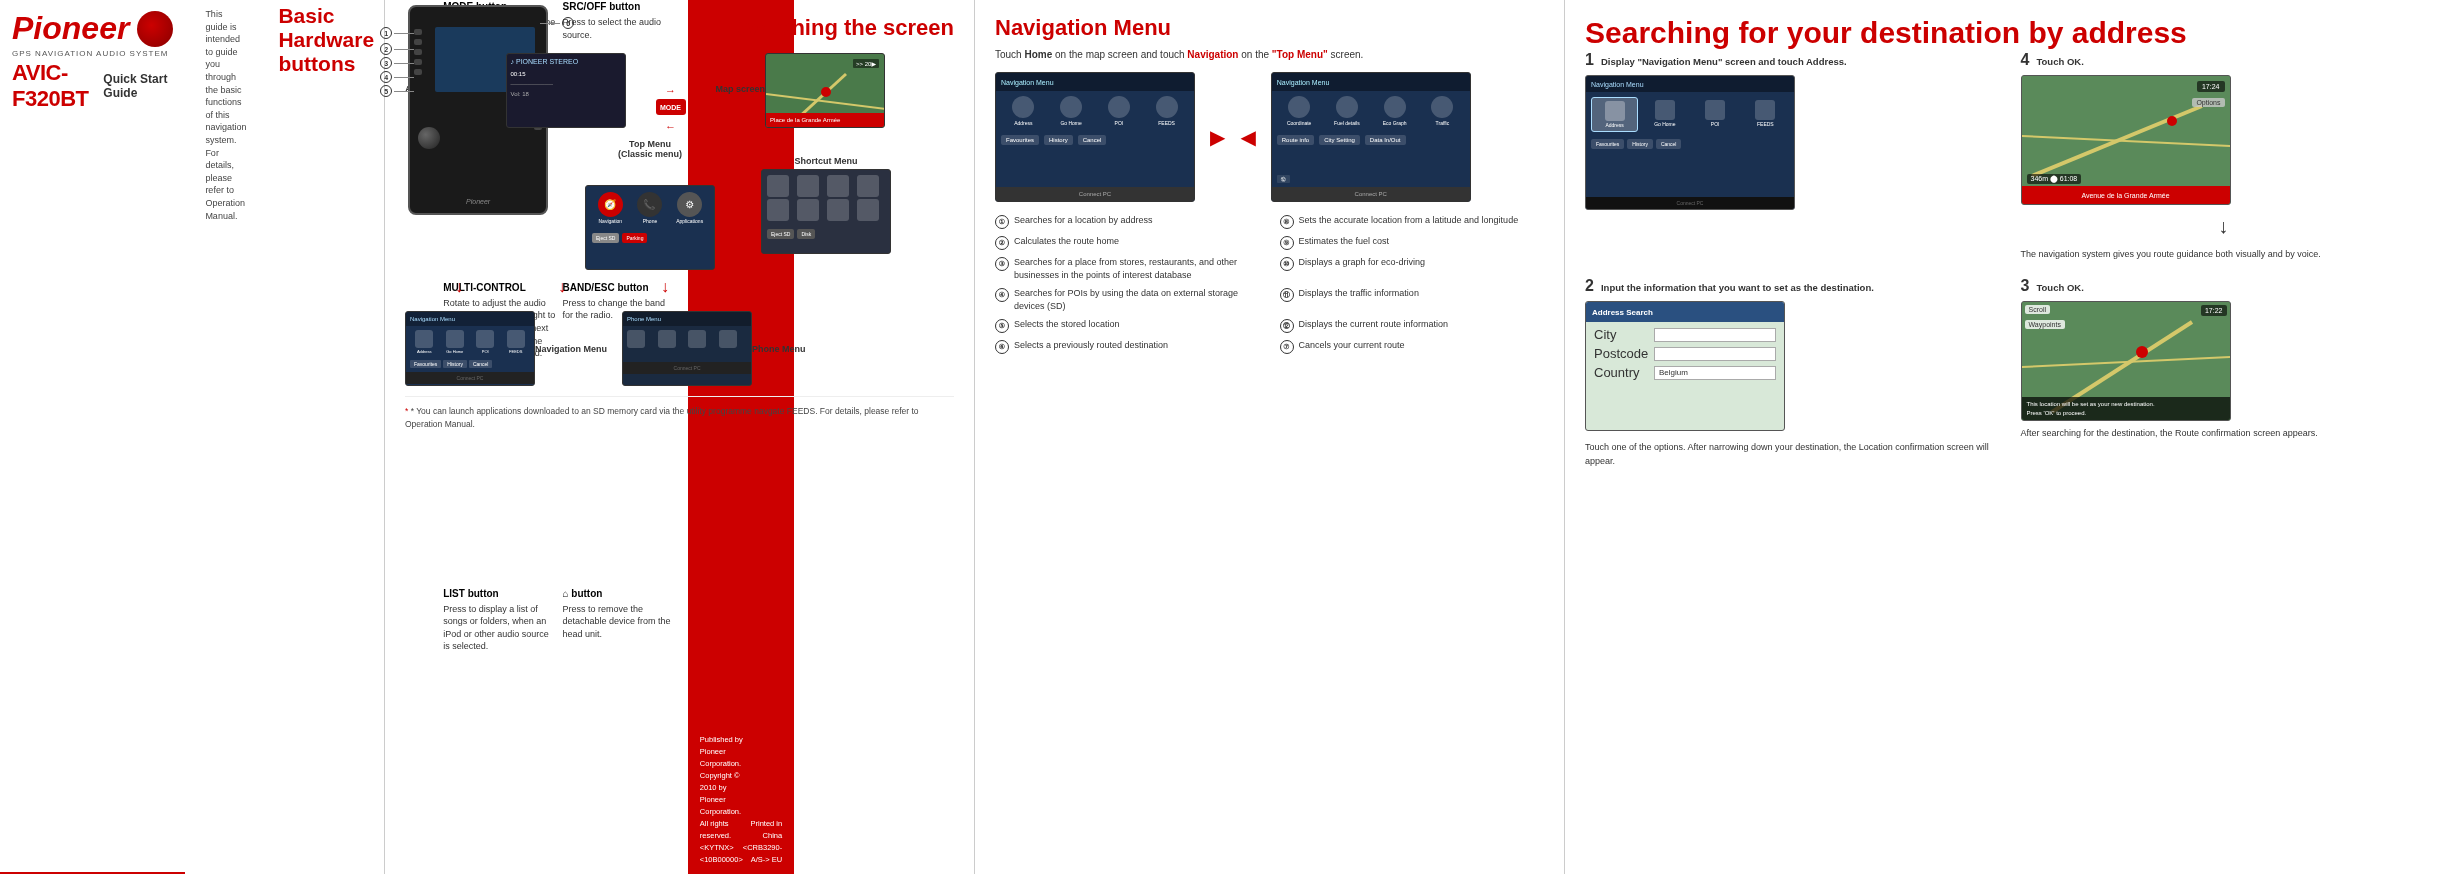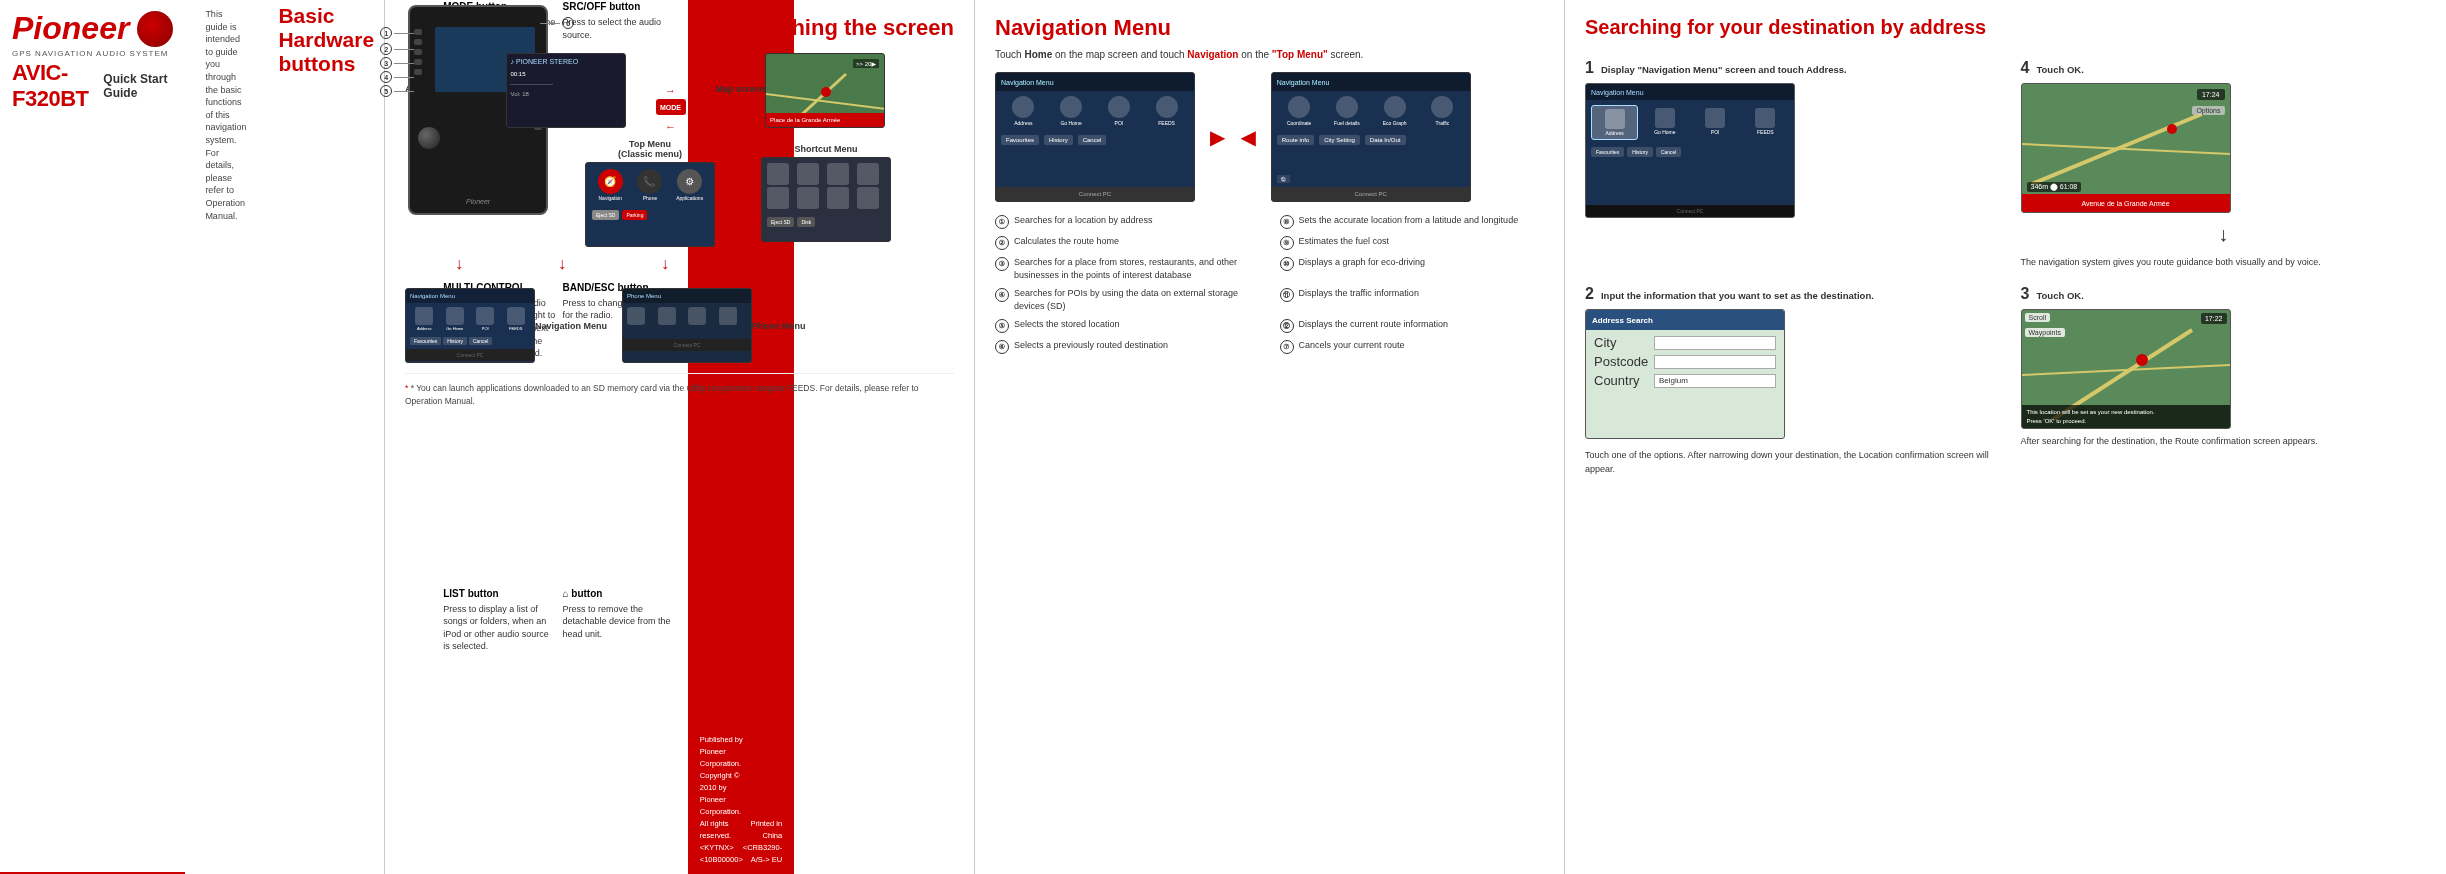--- a/index.html
+++ b/index.html
@@ -384,24 +384,24 @@
     }
 
     
     .search-panel {
       width: 881px;
       min-height: 874px;
       padding: 15px 20px;
     }
 
     .search-title {
-      font-size: 20px;
+      font-size: 30px;
       font-weight: 900;
       color: #c00;
-      margin-bottom: 20px;
+      margin-bottom: 0;
       line-height: 1.2;
     }
 
     .step-number {
       font-size: 16px;
       font-weight: 900;
       color: #333;
       display: inline;
       margin-right: 4px;
     }
@@ -671,21 +671,21 @@
           <span style="color:#fff;font-size:6px;">Place de la Grande Armée</span>
         </div>
       </div>
     </div>
   </div>
 
   <div style="display:flex;align-items:center;gap:15px;margin-bottom:8px;">
 
     <div style="width:120px;display:flex;justify-content:center;color:#c00;font-size:16px;font-weight:bold;">↓</div>
     <div style="width:30px;"></div>
-    <div style="display:flex;flex-direction:column;align-items:center;">
+    <div style="display:flex;flex-direction:column;align-items:center;gap:23px;">
       <div class="screen-label" style="white-space:pre-line;text-align:center;">Top Menu<br>(Classic menu)</div>
       <div class="mock-screen mock-screen-top-menu">
         <div style="display:grid;grid-template-columns:repeat(3,1fr);gap:3px;padding:6px;">
           <div style="display:flex;flex-direction:column;align-items:center;gap:1px;">
             <div style="width:25px;height:25px;background:#c00;border-radius:50%;display:flex;align-items:center;justify-content:center;color:#fff;font-size:10px;">🧭</div>
             <span style="color:#fff;font-size:5px;">Navigation</span>
           </div>
           <div style="display:flex;flex-direction:column;align-items:center;gap:1px;">
             <div style="width:25px;height:25px;background:#333;border-radius:50%;display:flex;align-items:center;justify-content:center;color:#fff;font-size:10px;">📞</div>
             <span style="color:#fff;font-size:5px;">Phone</span>

